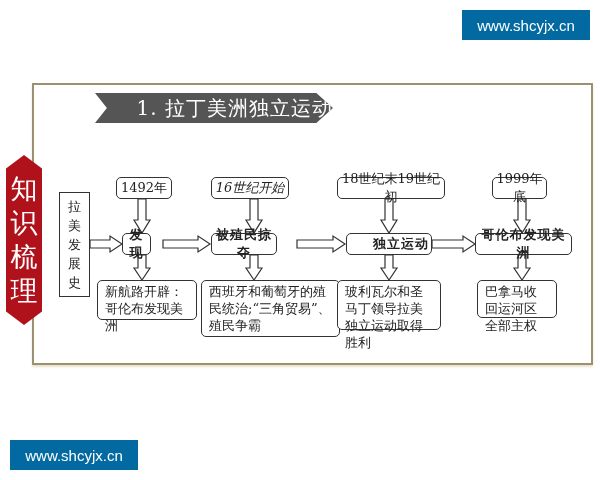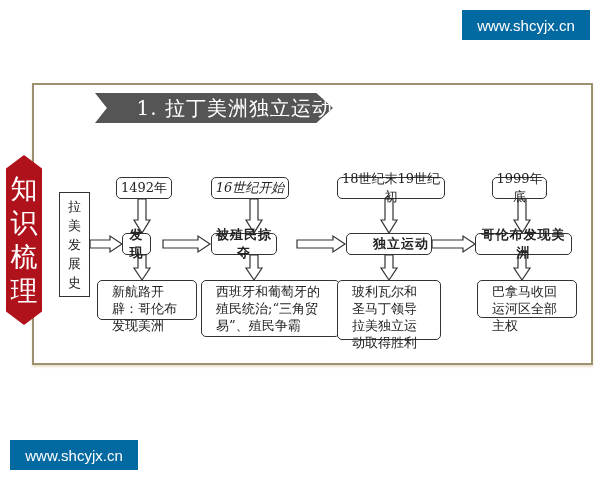--- a/index.html
+++ b/index.html
@@ -19,21 +19,21 @@
        clip-path:polygon(0 0,93% 0,100% 50%,93% 100%,0 100%,5% 50%);
        display:flex;align-items:center;padding-left:22px;box-sizing:border-box;justify-content:flex-end;}
   .banner span{color:#fff;font-size:20px;letter-spacing:1px;}
   .vbox{position:absolute;left:59px;top:192px;width:31px;height:105px;border:1.5px solid #333;box-sizing:border-box;
        display:flex;flex-direction:column;align-items:center;justify-content:center;background:#fff;}
   .vbox span{font-family:"DejaVu Sans",sans-serif;font-size:13px;line-height:19px;}
   .box{position:absolute;border:1.5px solid #333;border-radius:5px;box-sizing:border-box;background:#fff;
        display:flex;align-items:center;justify-content:center;text-align:center;}
   .time{height:22px;font-size:13px;top:177px;}
   .node{height:22px;font-size:13px;top:233px;font-family:"DejaVu Sans",sans-serif;font-weight:bold;letter-spacing:1px;}
-  .desc{font-size:13px;line-height:17px;text-align:left;justify-content:flex-start;align-items:flex-start;padding:2px 14px;top:280px;}
+  .desc{font-size:13px;line-height:17px;text-align:left;justify-content:flex-start;align-items:flex-start;padding:2px 7px;top:280px;}
   svg.arrows{position:absolute;left:0;top:0;}
 </style>
 </head>
 <body>
 
 <div class="watermark wm-top">www.shcyjx.cn</div>
 
 <div class="frame"></div>
 
 <div class="badge">
@@ -78,19 +78,19 @@
 <div class="box time" style="left:116px;width:56px;">1492年</div>
 <div class="box node" style="left:122px;width:29px;">发现</div>
 <div class="box desc" style="left:97px;width:100px;height:40px;">新航路开辟：哥伦布发现美洲</div>
 
 <div class="box time" style="left:211px;width:78px;font-style:italic;">16世纪开始</div>
 <div class="box node" style="left:211px;width:66px;">被殖民掠夺</div>
 <div class="box desc" style="left:201px;width:139px;height:57px;">西班牙和葡萄牙的殖民统治;“三角贸易”、殖民争霸</div>
 
 <div class="box time" style="left:337px;width:108px;">18世纪末19世纪初</div>
 <div class="box node" style="left:346px;width:86px;padding-left:24px;">独立运动</div>
-<div class="box desc" style="left:337px;width:104px;height:60px;">玻利瓦尔和圣马丁领导拉美独立运动取得胜利</div>
+<div class="box desc" style="left:337px;width:104px;height:50px;">玻利瓦尔和圣马丁领导拉美独立运动取得胜利</div>
 
 <div class="box time" style="left:492px;width:55px;">1999年底</div>
 <div class="box node" style="left:475px;width:97px;">哥伦布发现美洲</div>
-<div class="box desc" style="left:477px;width:100px;height:38px;">巴拿马收回运河区全部主权</div>
+<div class="box desc" style="left:477px;width:80px;height:38px;">巴拿马收回运河区全部主权</div>
 
 <div class="watermark wm-bottom">www.shcyjx.cn</div>
 
 </body></html>

